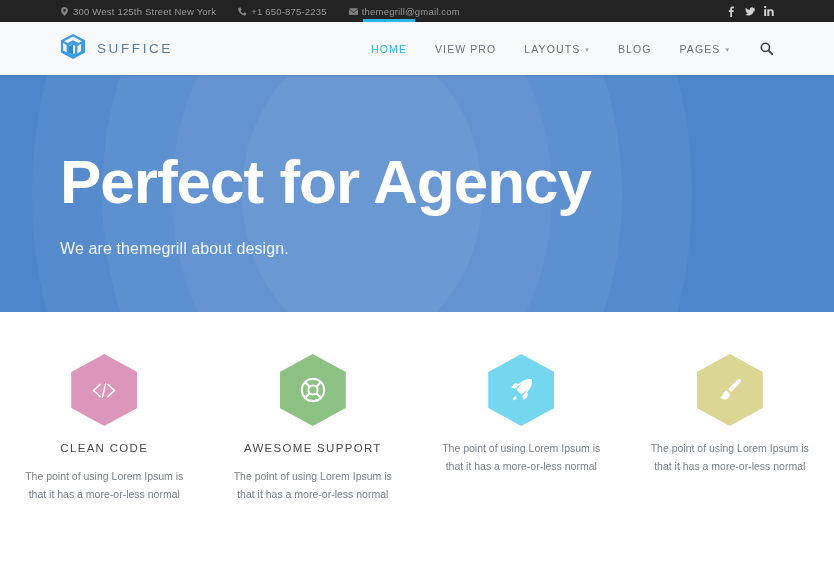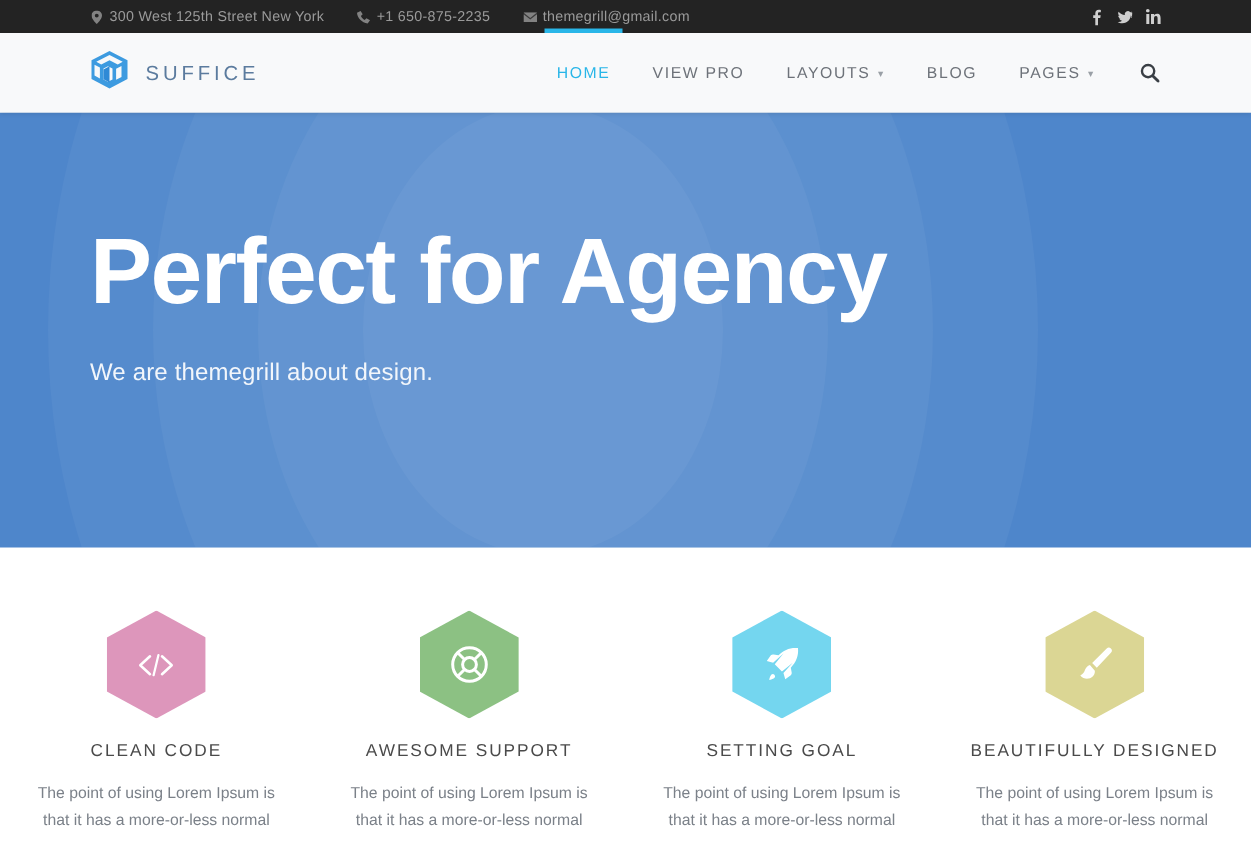--- a/index.html
+++ b/index.html
@@ -45,21 +45,21 @@
   .nav-item.active{ color:#29b6e8; }
   .nav-item.active:before{
     content:""; position:absolute; left:6px; right:6px; top:-3px;
     height:3px; background:#29b6e8;
   }
   .caret{ font-size:7px; color:#9aa0a6; line-height:1; transform:translateY(1px); }
   .nav-search{ padding:0 6px 0 16px; height:53px; display:flex; align-items:center; cursor:pointer; }
 
   
   .hero{
-    position:relative; height:290px; overflow:hidden;
+    position:relative; height:237px; overflow:hidden;
     background:#4e86cb;
   }
   .hero .ring{
     position:absolute; border-radius:50%; background:rgba(255,255,255,.045);
     left:50%; top:50%; transform:translate(-50%,-50%);
   }
   .r1{ width:660px; height:800px; margin-left:-55px; }
   .r2{ width:520px; height:640px; margin-left:-55px; background:rgba(255,255,255,.05); }
   .r3{ width:380px; height:470px; margin-left:-55px; background:rgba(255,255,255,.045); }
   .r4{ width:240px; height:300px; margin-left:-55px; background:rgba(255,255,255,.04); }
@@ -246,30 +246,28 @@
 
   <div class="feature">
     <div class="hexwrap">
       <div class="hex" style="background:#74d6ef">
         <svg width="26" height="26" viewBox="0 0 26 26">
           <path fill="#fff" d="M24 2c-5.3-.5-9.6 1.3-13 4.9l-3.3-.6a2 2 0 0 0-1.8.6L3.2 10.6l4.2 1.2 6.9-6.2-5.8 7.2 4.8 4.8 7.2-5.8-6.2 6.9 1.2 4.2 3.7-2.7a2 2 0 0 0 .6-1.8l-.6-3.3C22.7 11.6 24.5 7.3 24 2z"></path>
           <path fill="#fff" d="M6.3 19.7c-1 1-1.5 3.6-1.5 3.6s2.6-.5 3.6-1.5a1.5 1.5 0 0 0-2.1-2.1z"></path>
         </svg>
       </div>
     </div>
-    <div class="feat-title">SETTING GOAL</div>
     <div class="feat-text">The point of using Lorem Ipsum is that it has a more-or-less normal</div>
   </div>
 
   <div class="feature">
     <div class="hexwrap">
       <div class="hex" style="background:#dbd694">
         <svg width="26" height="26" viewBox="0 0 26 26">
           <path fill="#fff" d="M23.6 2.4a2 2 0 0 0-2.8 0L11.1 12l3.1 3.1 9.4-9.9a2 2 0 0 0 0-2.8z"></path>
           <path fill="#fff" d="M9.6 13.3c-1.6.5-2.8 1.8-3.3 3.4-.4 1.5-1.3 2.8-3.1 3.6 1.4 1.7 3.6 2.5 5.6 2.1 2.6-.5 4.3-2.7 4.1-5.2l-3.3-3.9z"></path>
         </svg>
       </div>
     </div>
-    <div class="feat-title">BEAUTIFULLY DESIGNED</div>
     <div class="feat-text">The point of using Lorem Ipsum is that it has a more-or-less normal</div>
   </div>
 
 </div>
 
 </body></html>

